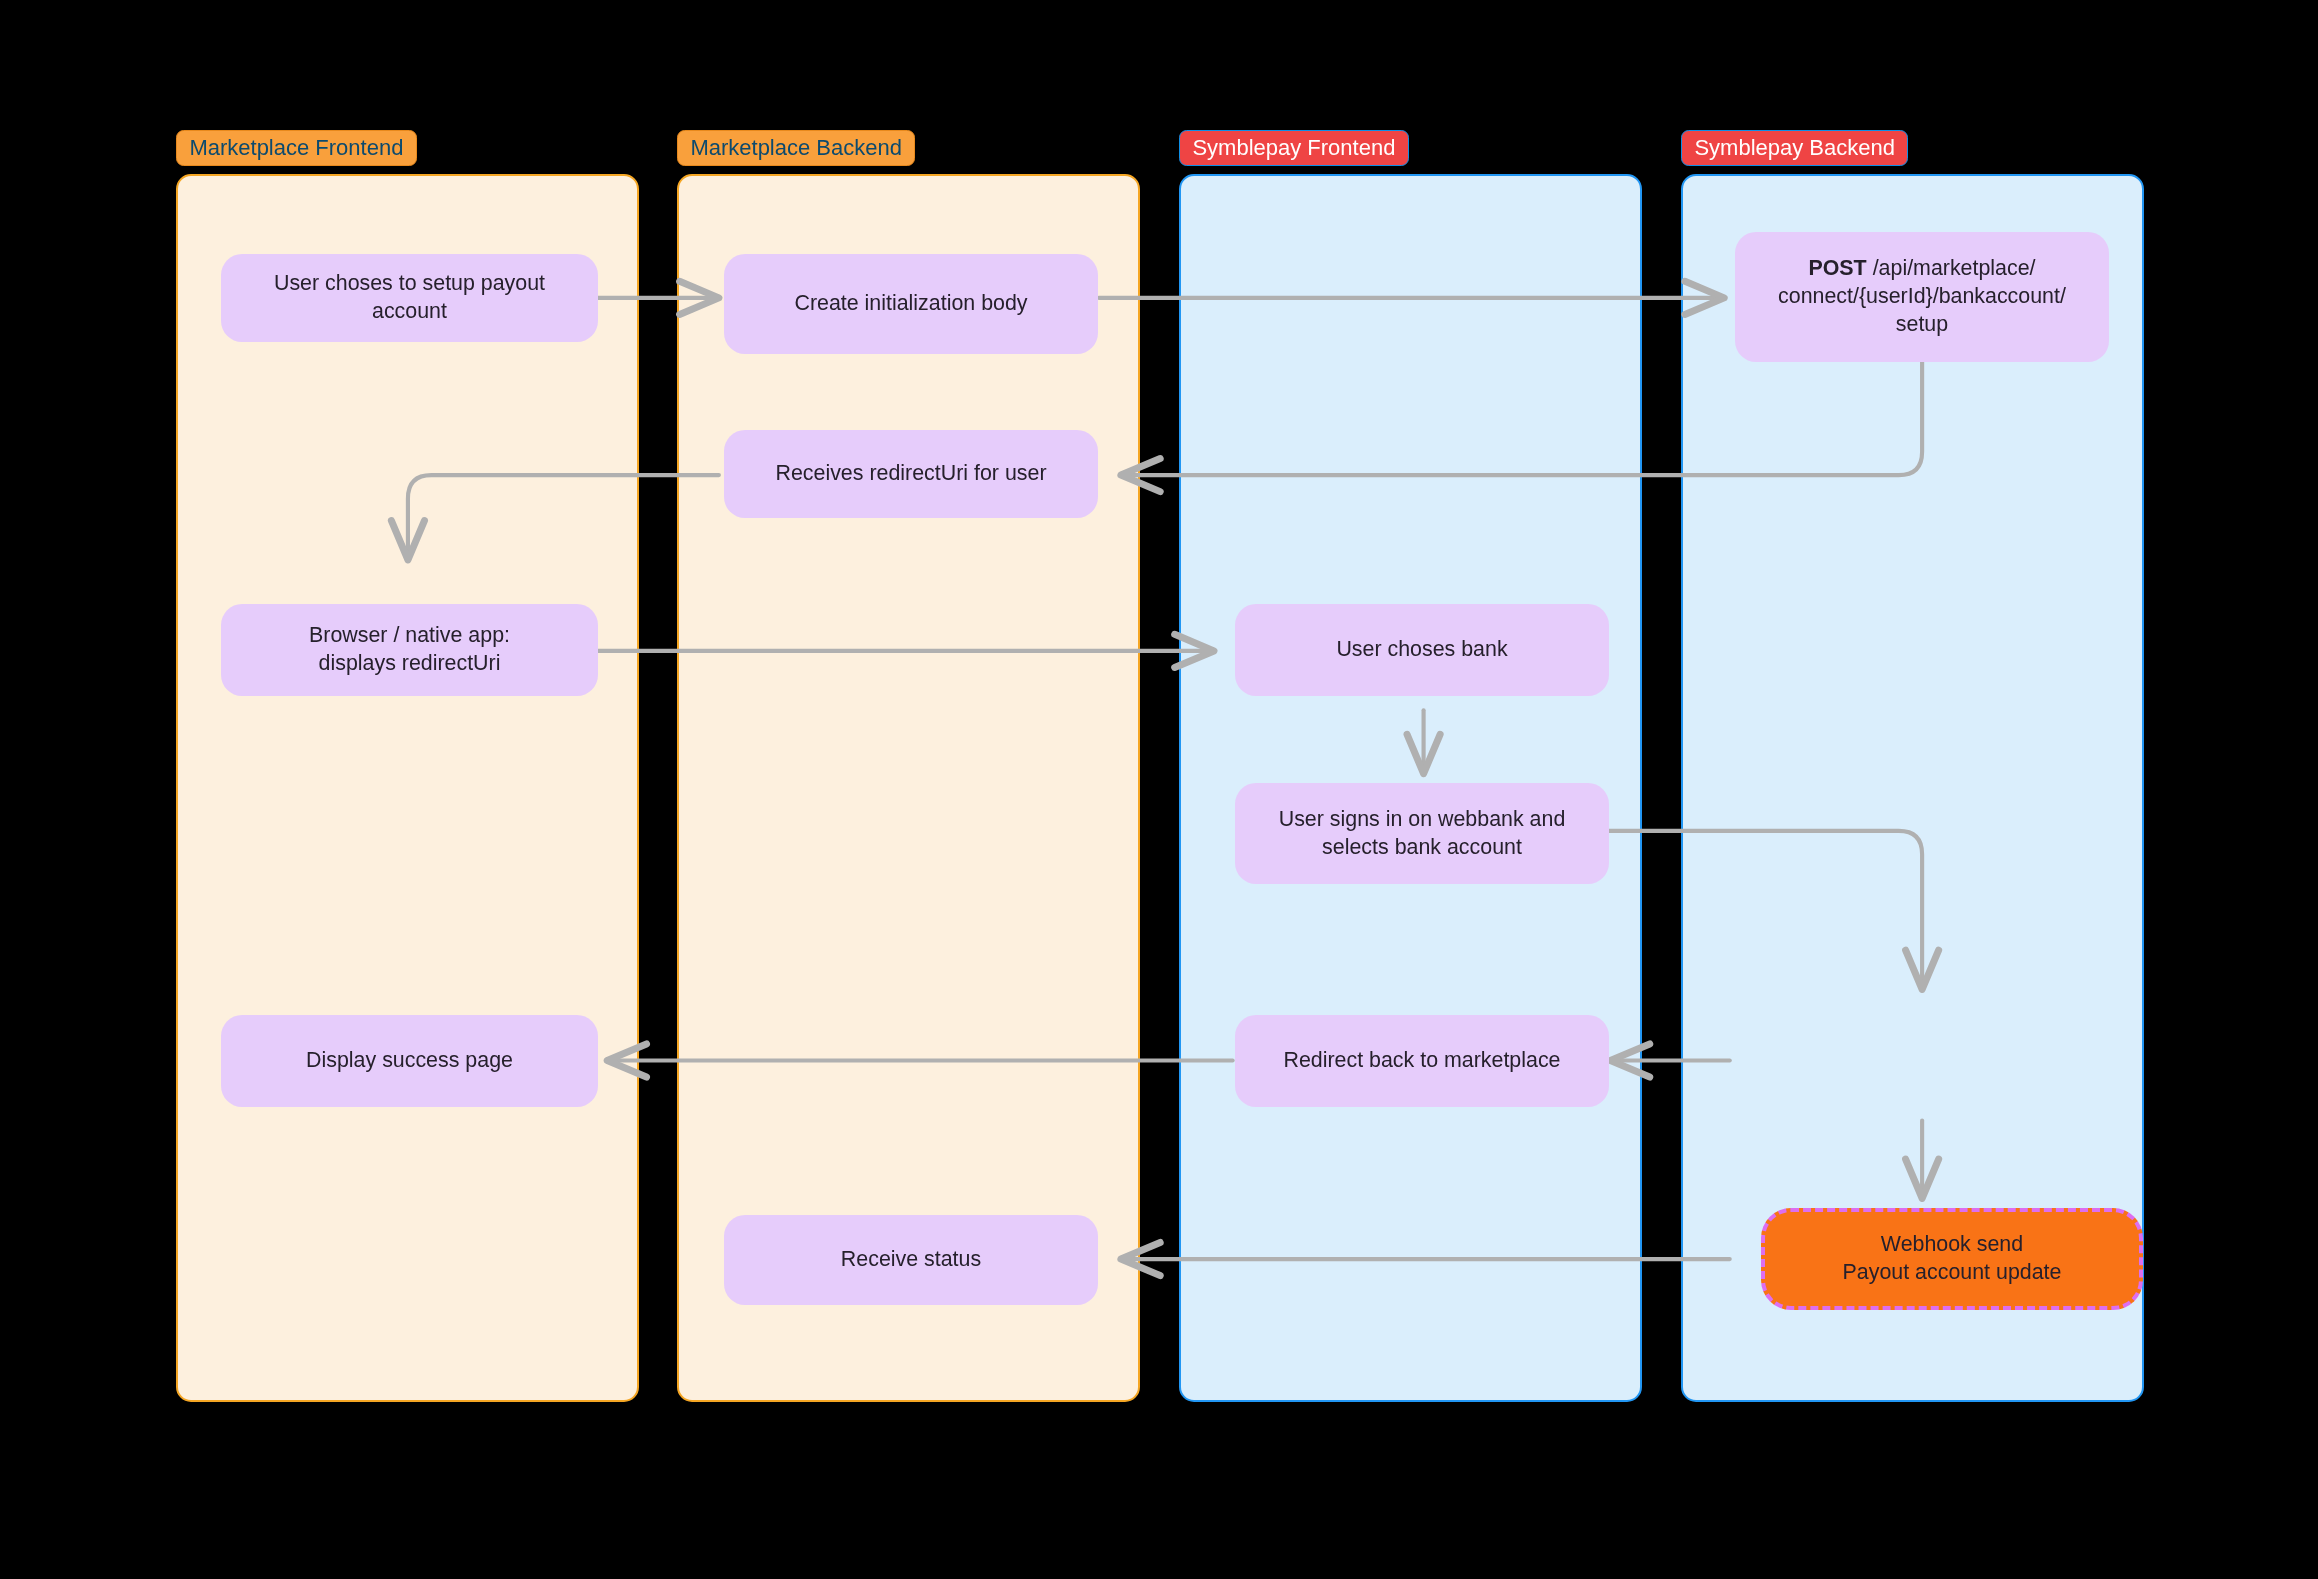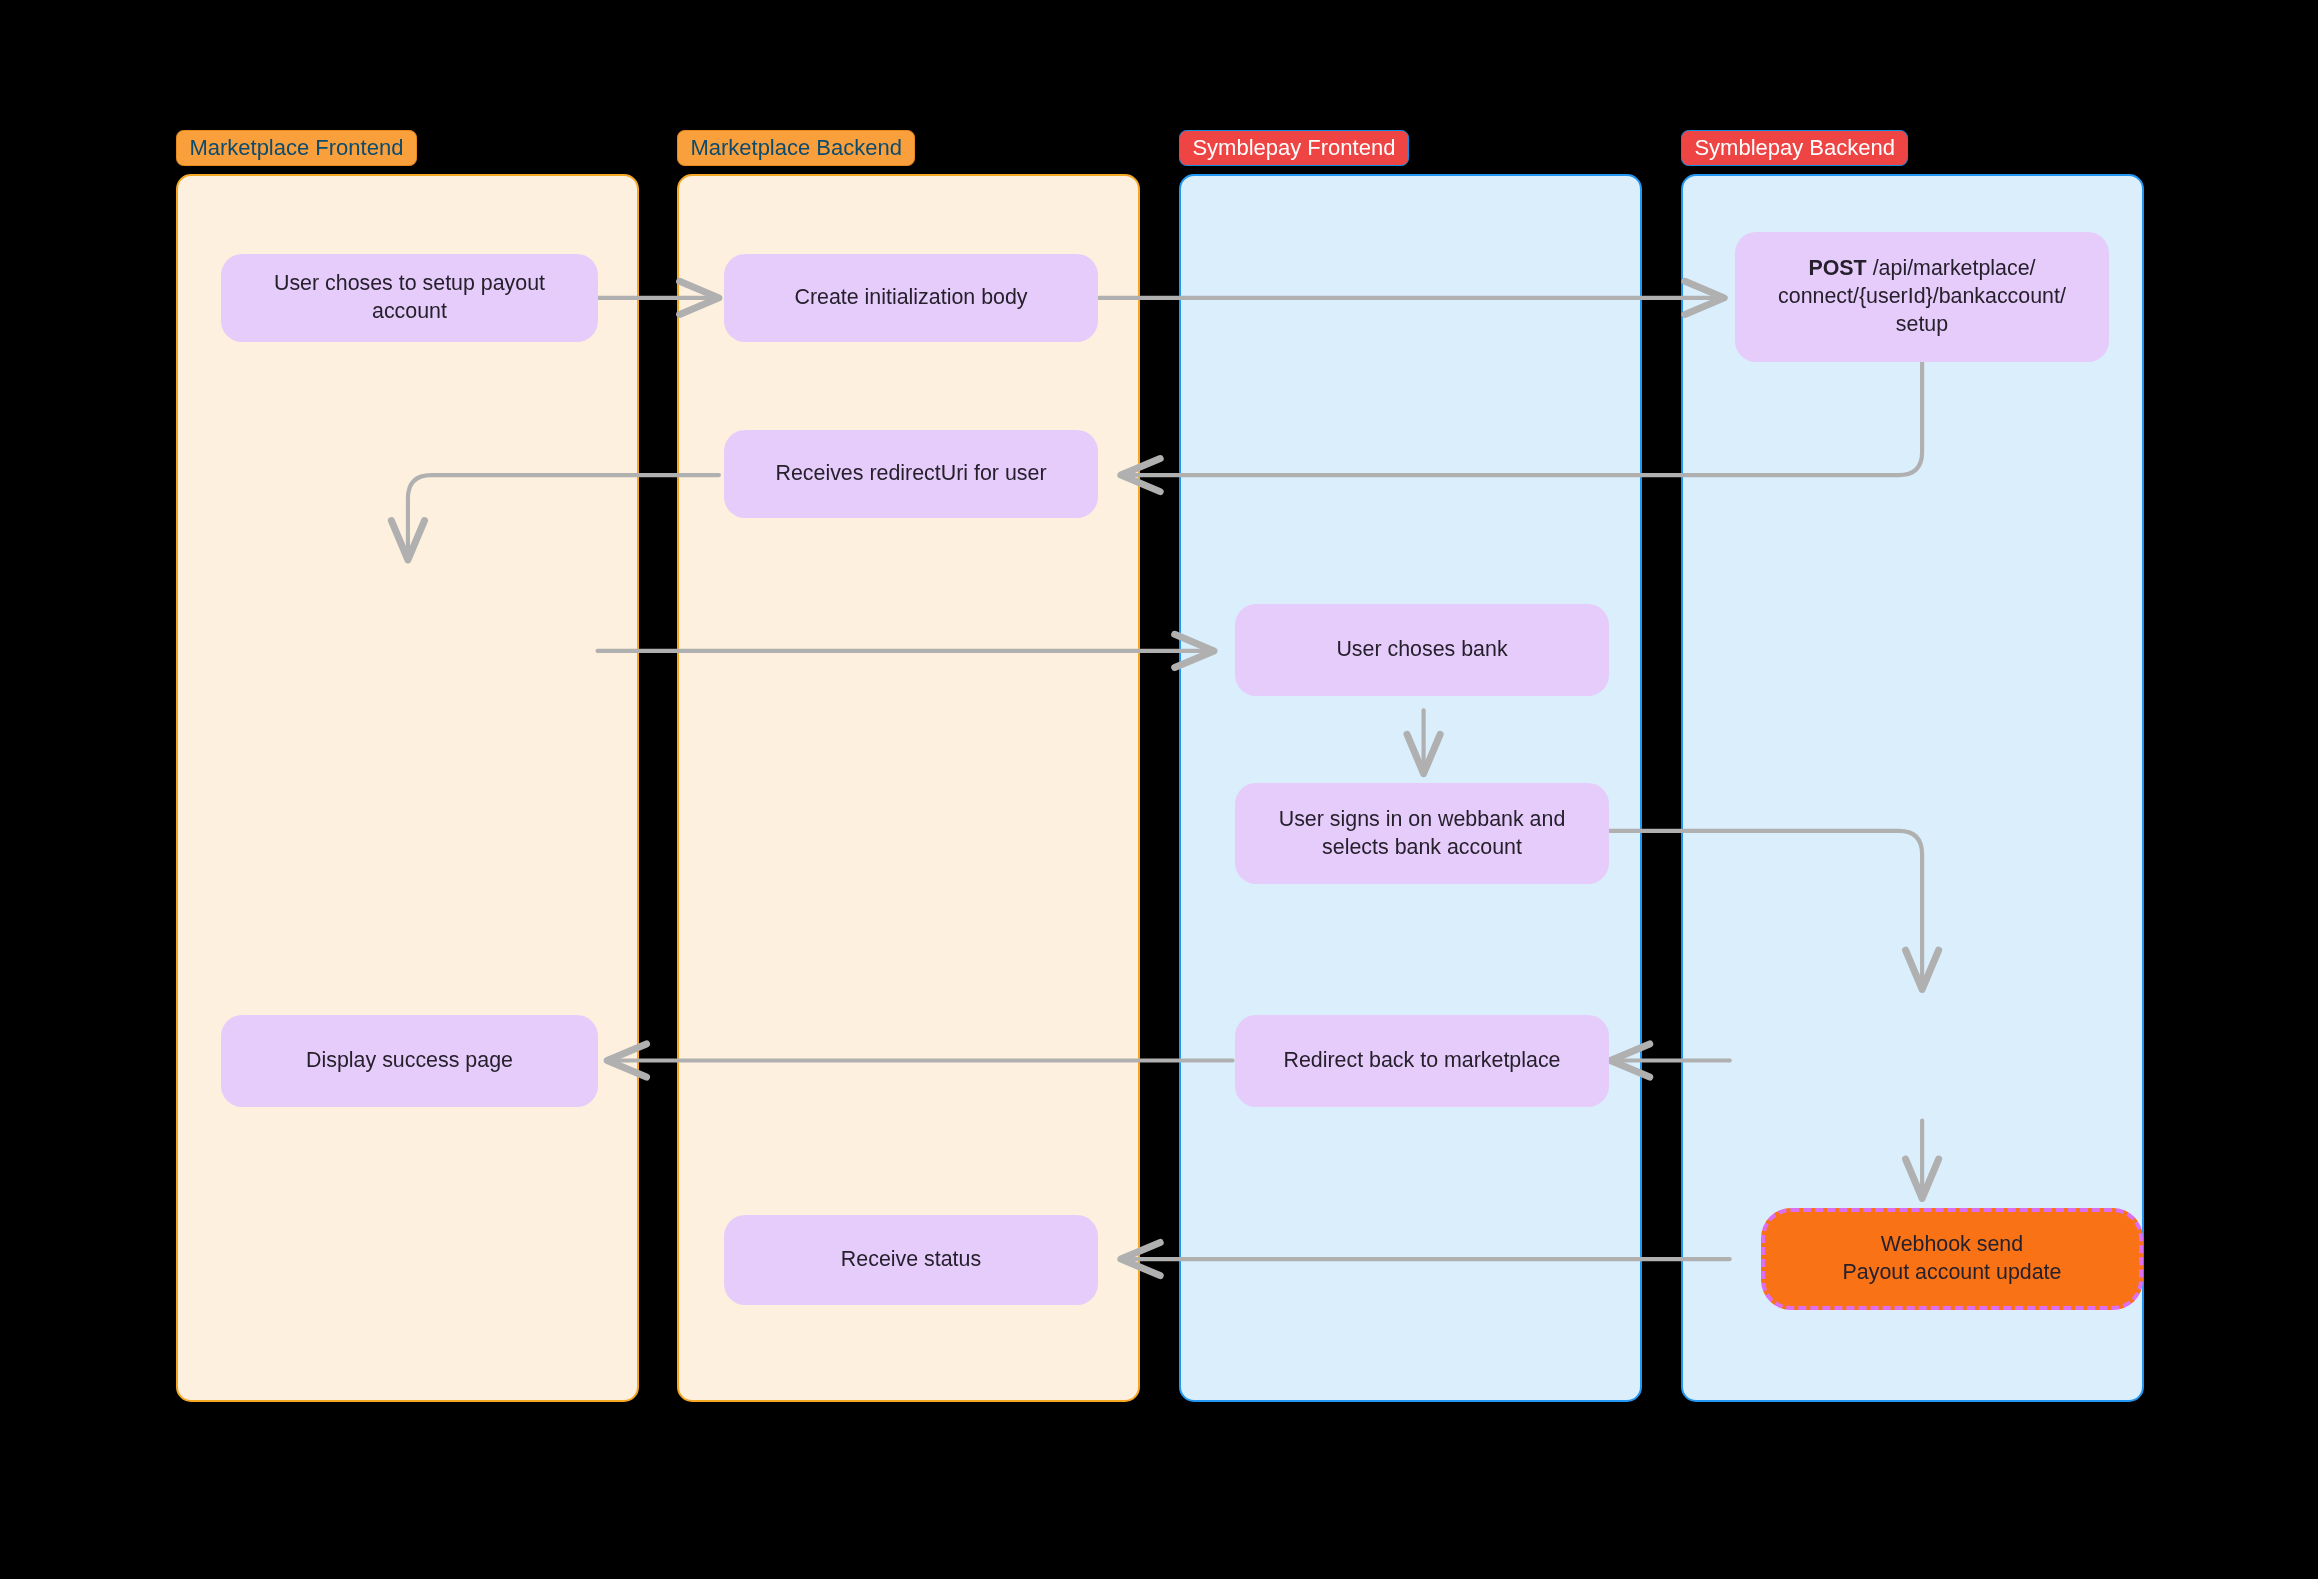--- a/index.html
+++ b/index.html
@@ -151,26 +151,32 @@
     </g>
   </svg>
 
   <div class="node" style="left:221px; top:254px; width:377px; height:88px;">
     <span>
       <span class="txt">User choses to setup payout</span>
       <span class="txt">account</span>
     </span>
   </div>
 
+  <div class="node" style="left:221px; top:604px; width:377px; height:92px;">
+    <span>
+      <span class="txt">Browser / native app:</span>
+      <span class="txt">displays redirectUri</span>
+    </span>
+  </div>
 
   <div class="node" style="left:221px; top:1015px; width:377px; height:92px;">
     <span class="txt">Display success page</span>
   </div>
 
-  <div class="node" style="left:724px; top:254px; width:374px; height:88px;">
+  <div class="node" style="left:724px; top:254px; width:374px; height:100px;">
     <span class="txt">Create initialization body</span>
   </div>
 
   <div class="node" style="left:724px; top:430px; width:374px; height:88px;">
     <span class="txt">Receives redirectUri for user</span>
   </div>
 
   <div class="node" style="left:724px; top:1215px; width:374px; height:90px;">
     <span class="txt">Receive status</span>
   </div>

